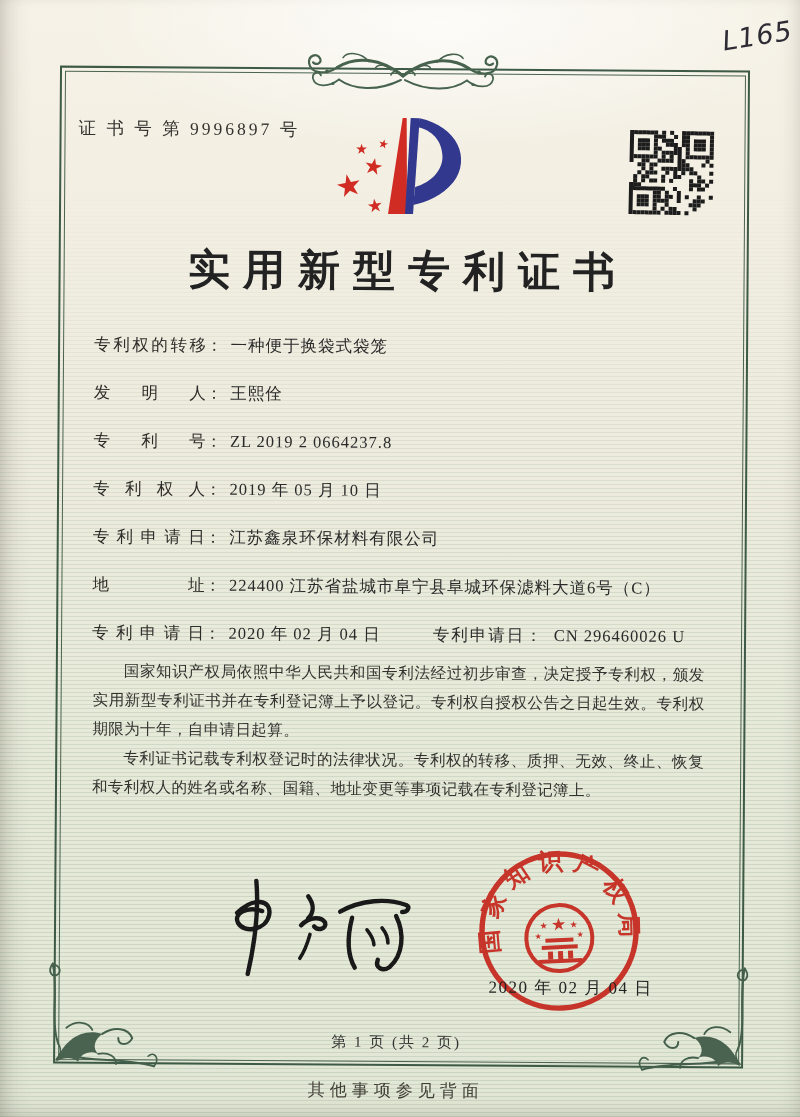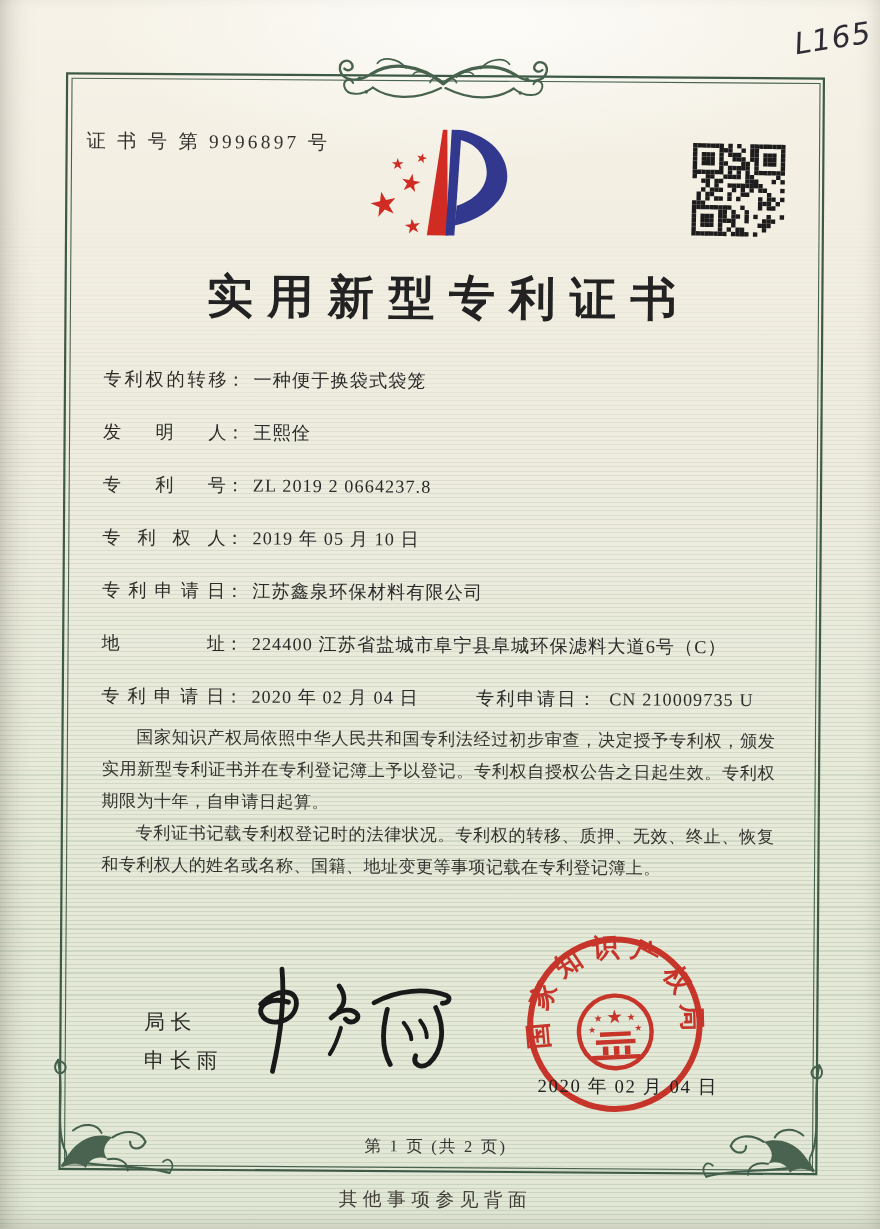--- a/index.html
+++ b/index.html
@@ -382,34 +382,30 @@
         <span class="flabel">地址</span>
           <span class="colon">：</span>
         <span class="fvalue">224400 江苏省盐城市阜宁县阜城环保滤料大道6号（C）</span>
       </div>
       <div class="frow">
         <span class="flabel">专利申请日</span>
           <span class="colon">：</span>
         <span class="fvalue">2020 年 02 月 04 日</span>
         <span class="fpair2">
           <span class="flabel2">专利申请日</span><span class="colon">：</span>
-          <span class="fvalue">CN 210009735 U</span>
+          <span class="fvalue">CN 296460026 U</span>
         </span>
       </div>
     </div>
 
     <div class="paras">
       <p>国家知识产权局依照中华人民共和国专利法经过初步审查，决定授予专利权，颁发实用新型专利证书并在专利登记簿上予以登记。专利权自授权公告之日起生效。专利权期限为十年，自申请日起算。</p>
       <p>专利证书记载专利权登记时的法律状况。专利权的转移、质押、无效、终止、恢复和专利权人的姓名或名称、国籍、地址变更等事项记载在专利登记簿上。</p>
     </div>
 
-    <div class="officer">
-      <div>局长</div>
-      <div>申长雨</div>
-    </div>
 
     <svg class="signature" width="215" height="115" viewBox="0 0 215 115">
       <g stroke="#191919" stroke-width="4.4" fill="none" stroke-linecap="round" stroke-linejoin="round">
         <path d="M28 42 C44 26 63 28 60 44 C57 59 35 63 29 52 C24 43 37 35 53 40"></path>
         <path d="M47 10 C50 42 45 76 39 103"></path>
         <path d="M99 25 C105 33 105 41 99 47"></path>
         <path d="M92 54 C101 45 112 45 116 51 C118 57 109 60 105 55"></path>
         <path d="M101 63 C98 74 95 81 91 87" stroke-width="3.6"></path>
         <path d="M131 40 C152 28 178 26 197 33 C201 35 199 40 193 40"></path>
         <path d="M143 46 C138 66 139 84 146 96"></path>

